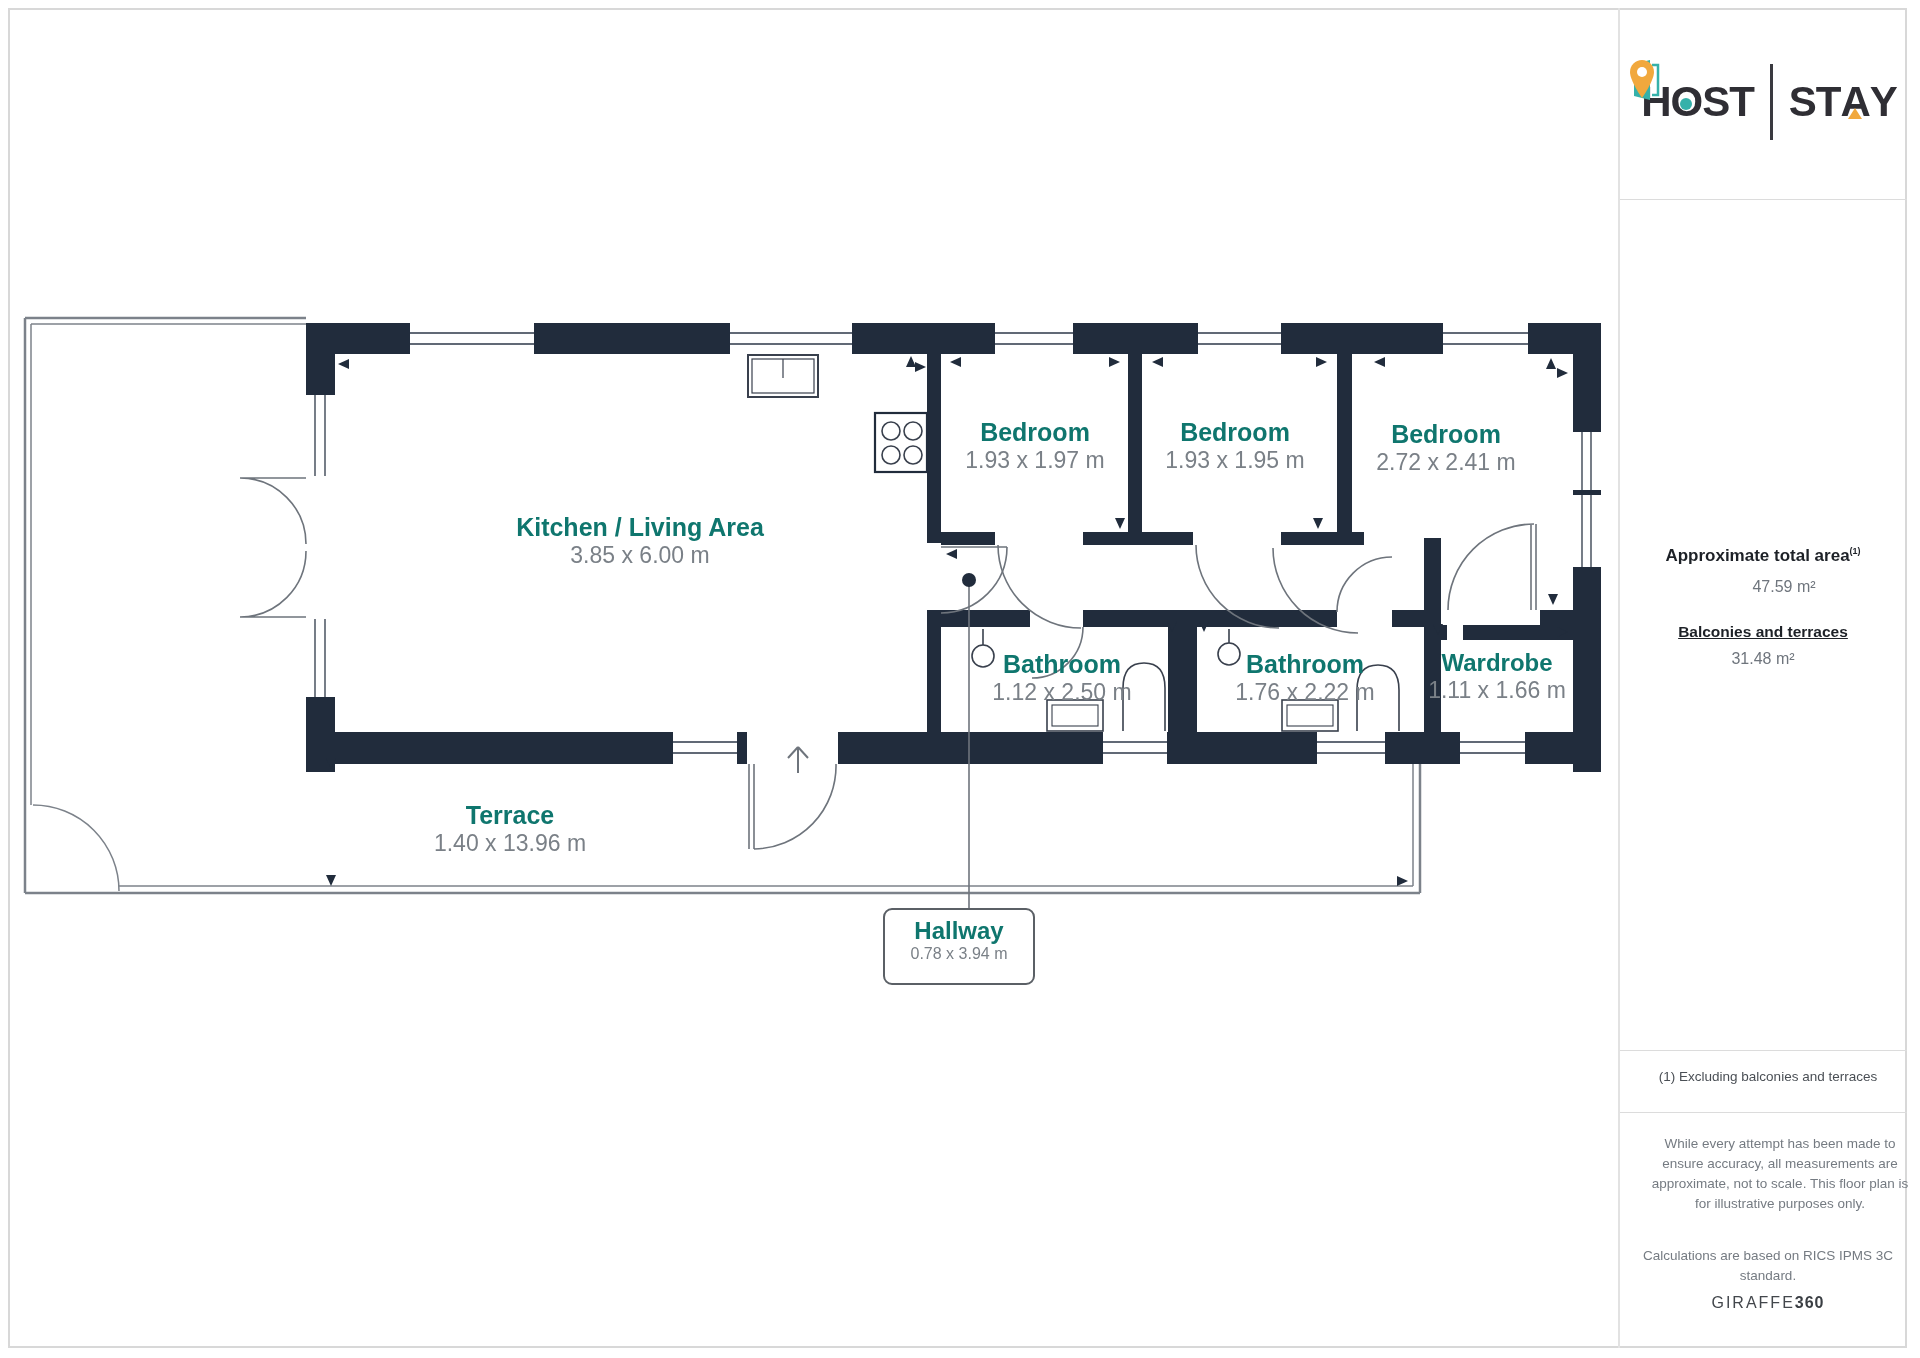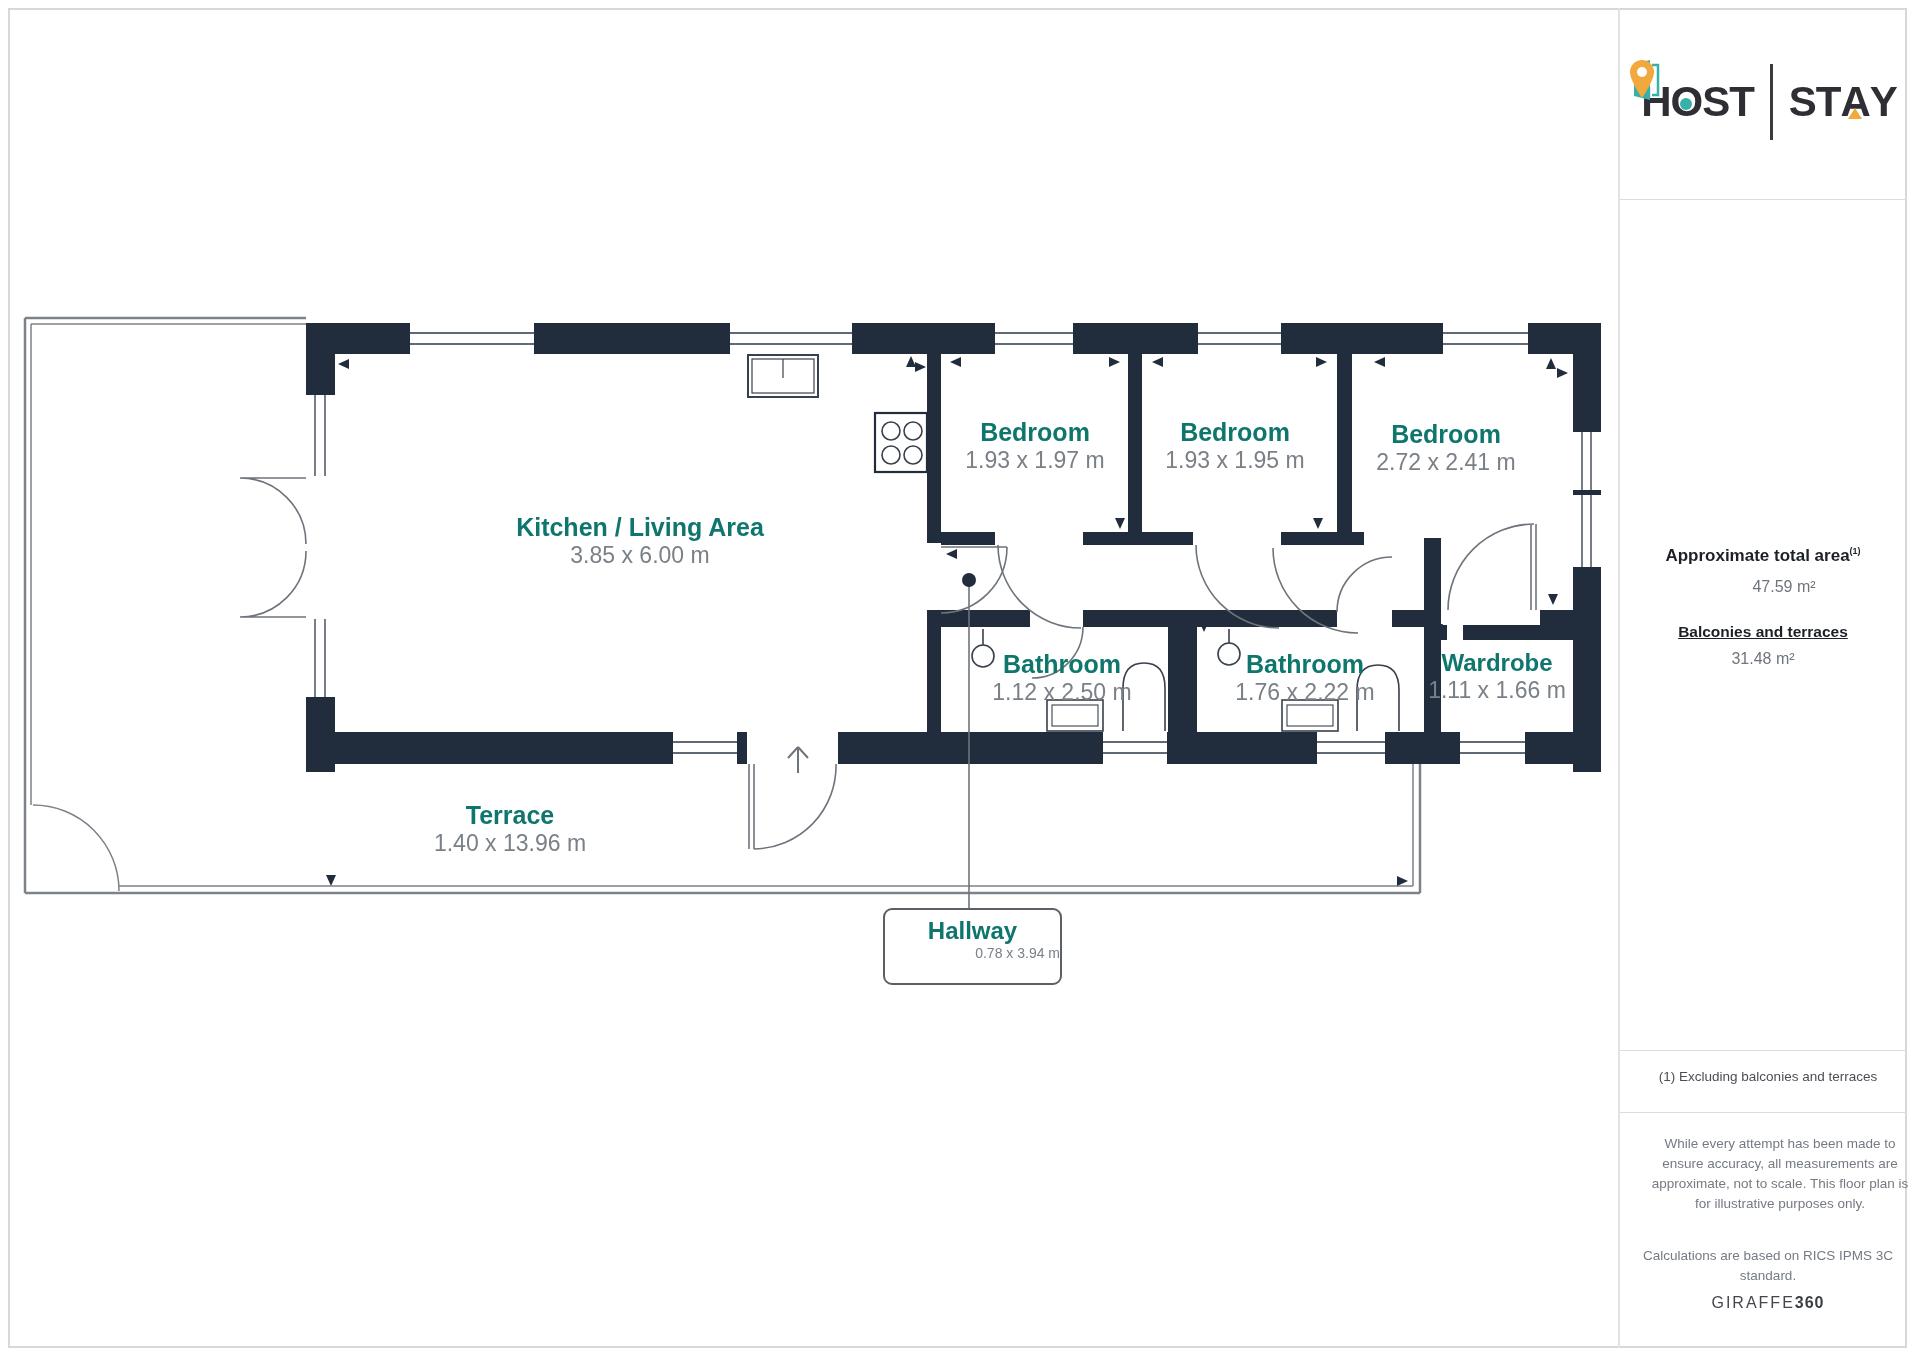--- a/index.html
+++ b/index.html
@@ -22,23 +22,23 @@
   .side-head sup{font-size:9px;}
   .side-val{font-size:16px;color:#6f757d;}
   .side-note{font-size:13.5px;color:#4a4f55;}
   .side-para{transform:translateX(-50%);text-align:center;font-size:13.5px;line-height:20px;color:#757b82;width:266px;white-space:normal;}
   .brand{font-size:16px;letter-spacing:2px;color:#43474c;}
   .brand b{letter-spacing:1px;color:#3a3e43;margin-top:38px;}
   
   .room-label{transform:translate(-50%,-50%);text-align:center;white-space:nowrap;}
   .room-title{font-weight:bold;font-size:25px;color:#0f766e;}
   .room-dims{font-size:23px;color:#7a8087;}
-  .hallway-box{left:883px;top:908px;width:179px;height:77px;background:#ffffff;border:2px solid #5b6066;border-radius:9px;box-sizing:border-box;text-align:center;padding-top:7px;}
+  .hallway-box{left:883px;top:908px;width:152px;height:77px;background:#ffffff;border:2px solid #5b6066;border-radius:9px;box-sizing:border-box;text-align:center;padding-top:7px;}
   .hallway-box .room-title{font-size:24px;}
-  .hallway-box .room-dims{font-size:14px;text-align:right;}
+  .hallway-box .room-dims{font-size:16px;}
   svg{position:absolute;left:0;top:0;}
 </style>
 </head>
 <body>
 
 <svg width="1920" height="1358" viewBox="0 0 1920 1358">
 
   <g stroke="#7c828a" fill="none">
     <path d="M25,318 H306" stroke-width="2.5"></path>
     <path d="M31,324 H306" stroke-width="1.5"></path>

